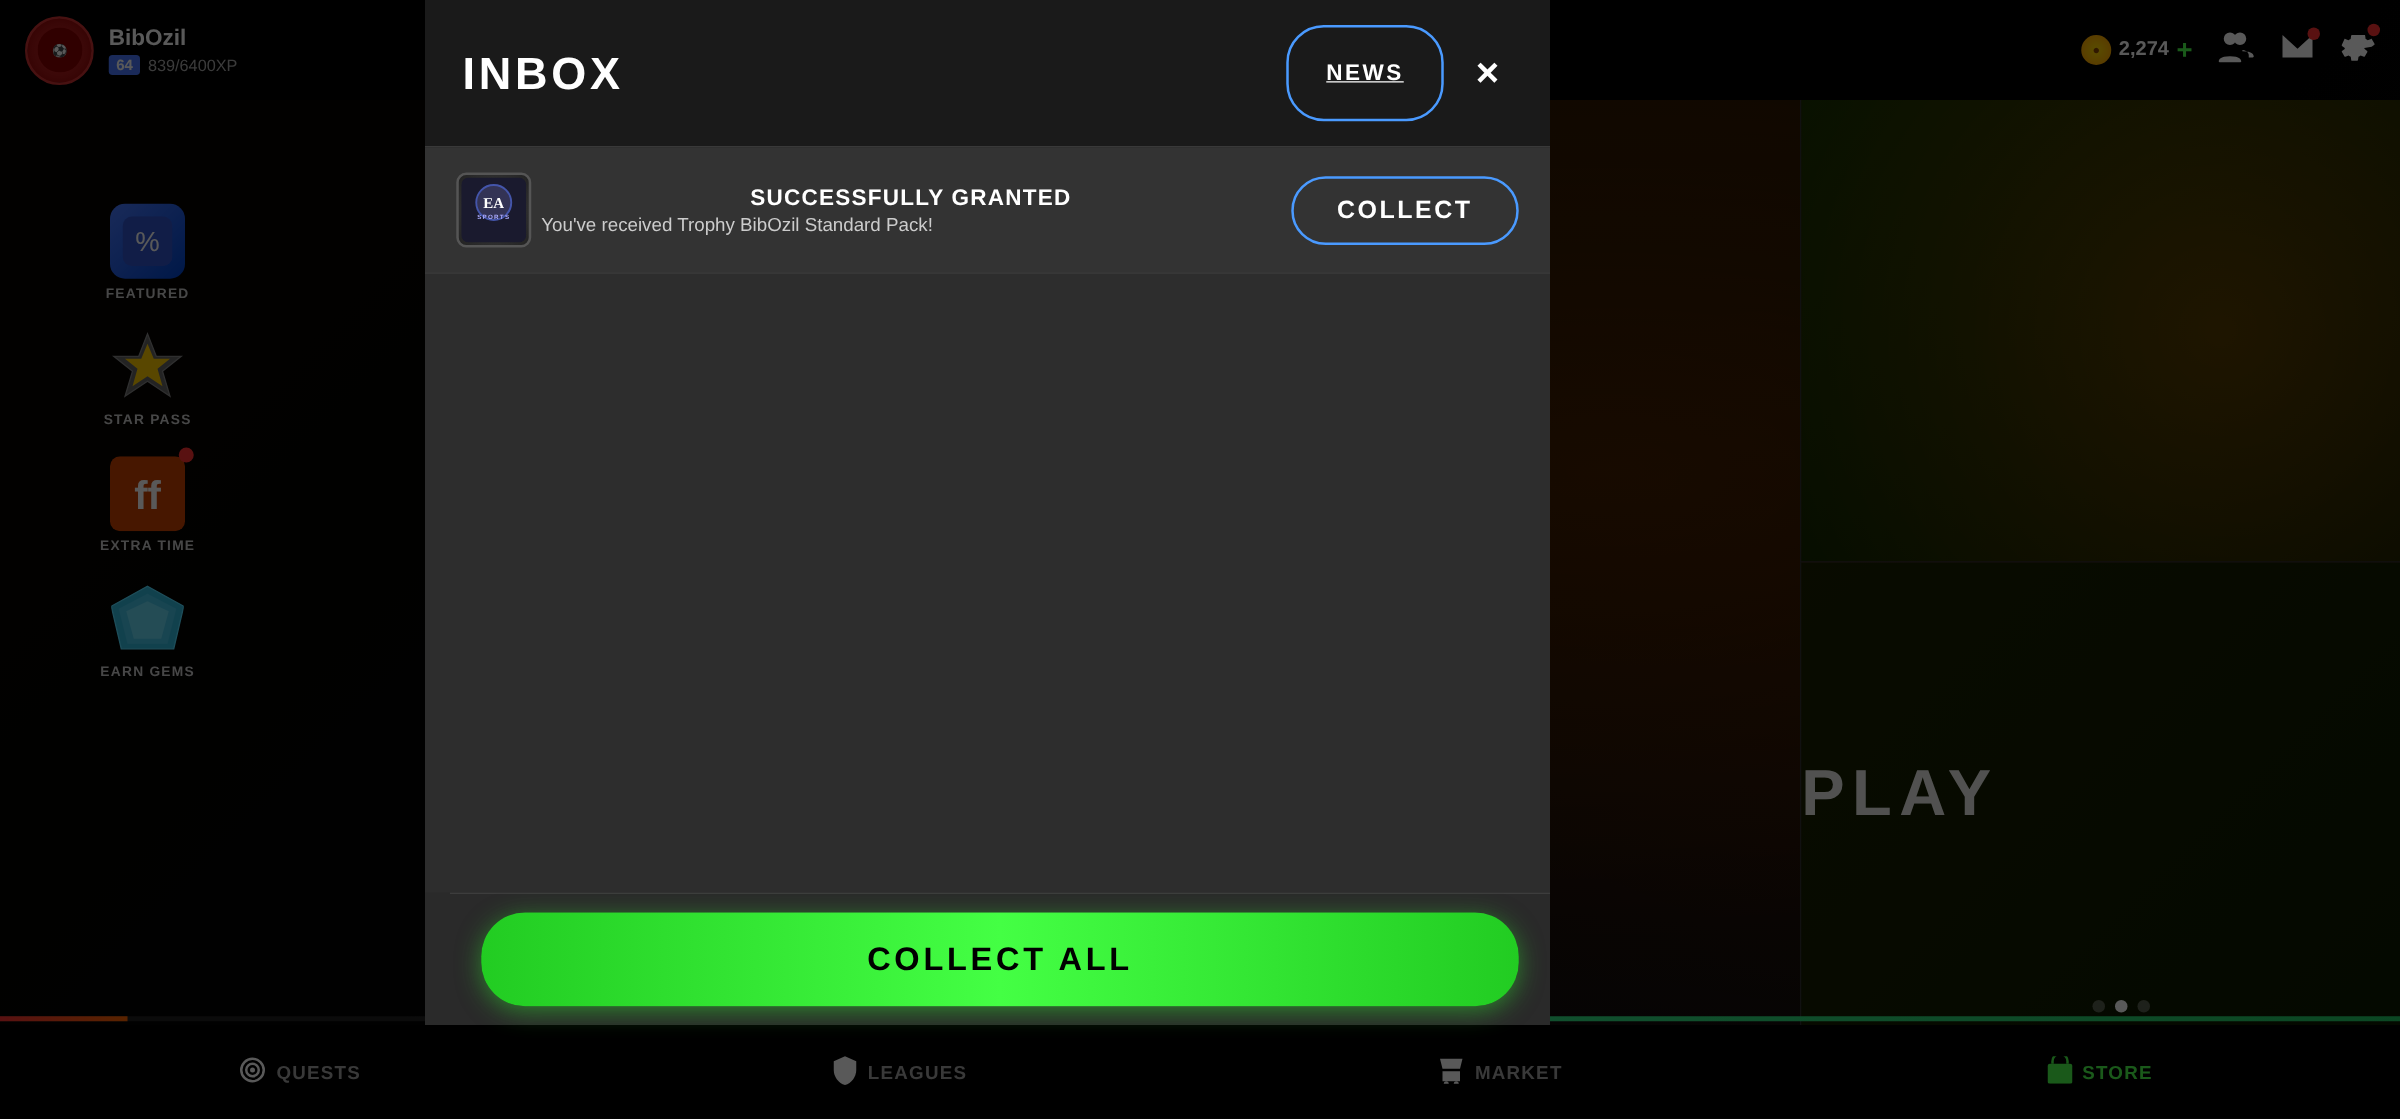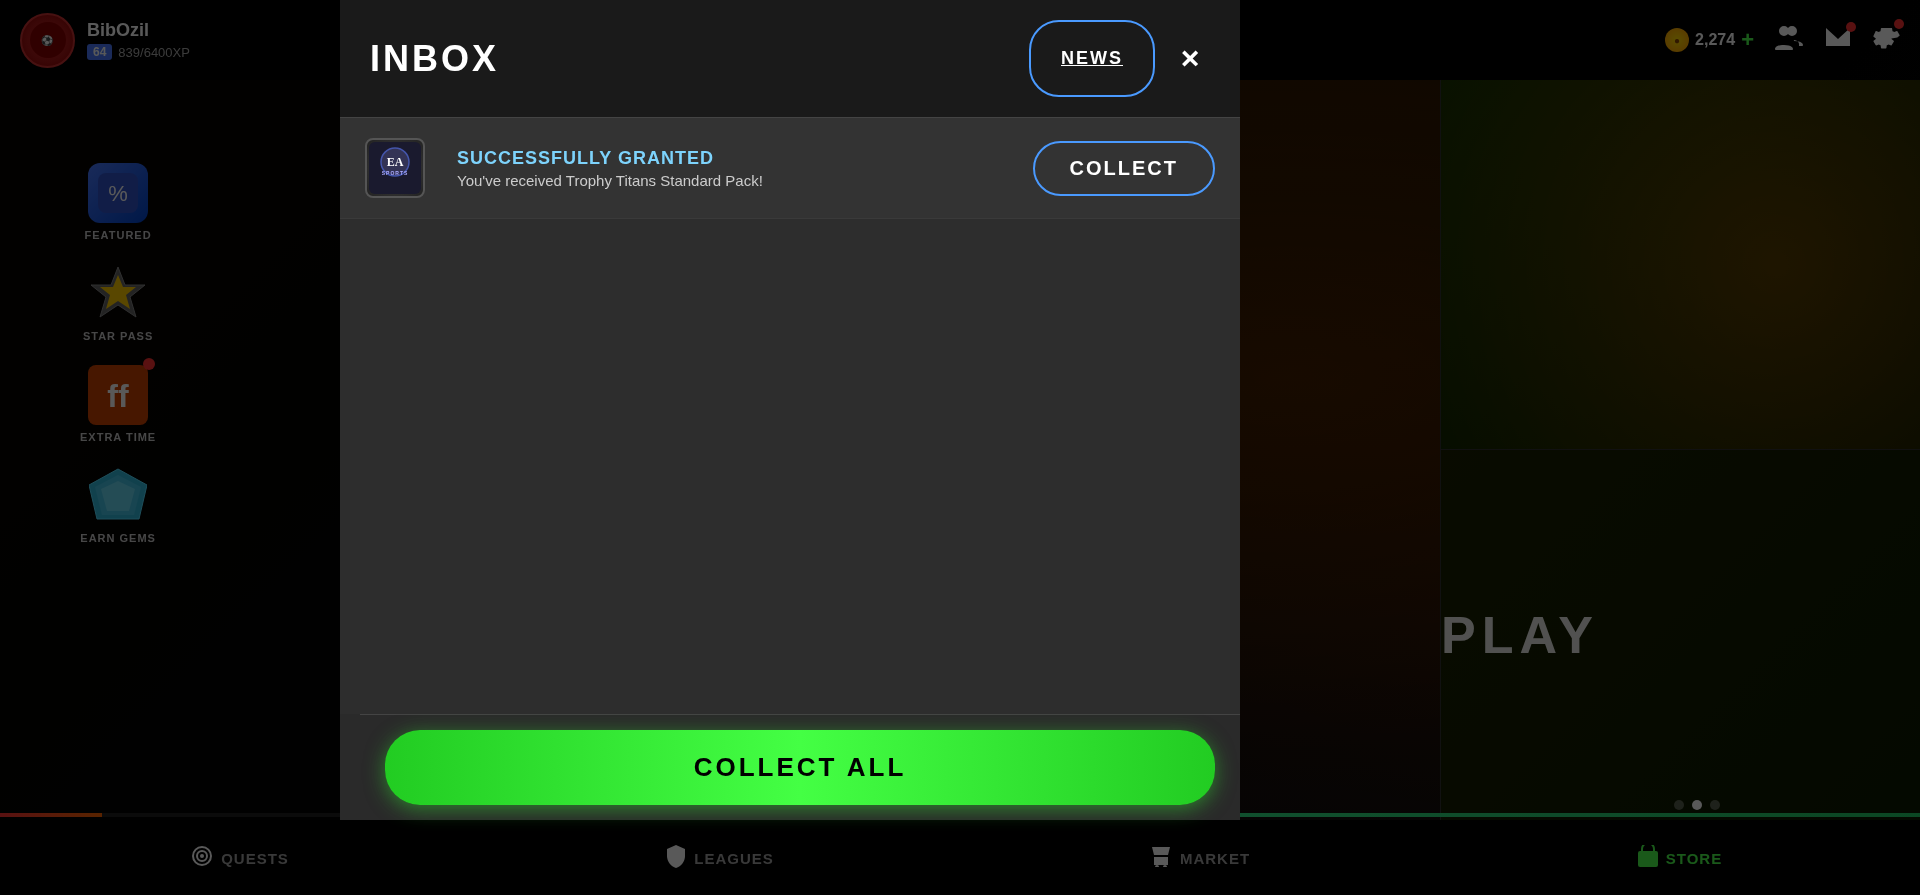--- a/index.html
+++ b/index.html
@@ -350,21 +350,21 @@
       position: relative;
     }
 
     
     .inbox-item {
       display: flex;
       align-items: center;
       padding: 20px 25px;
       border-bottom: 1px solid #3a3a3a;
       background: #333333;
-      gap: 32px;
+      gap: 8px;
     }
 
     .ea-logo {
       width: 60px;
       height: 60px;
       background: radial-gradient(circle, #444, #222);
       border-radius: 8px;
       border: 2px solid #555;
       display: flex;
       align-items: center;
@@ -372,25 +372,26 @@
       flex-shrink: 0;
       position: relative;
       overflow: hidden;
     }
 
     .inbox-content {
       flex: 1;
     }
 
     .inbox-title {
-      color: #7dd3fc;
+      color: #ffffff;
       font-size: 18px;
       font-weight: 900;
       letter-spacing: 1px;
       text-transform: uppercase;
+      text-align: center;
     }
 
     .inbox-subtitle {
       color: #ccc;
       font-size: 15px;
       margin-top: 3px;
     }
 
     .collect-btn {
       background: transparent;
@@ -620,21 +621,21 @@
           <rect width="52" height="52" rx="6" fill="#1a1a2e"></rect>
           <circle cx="26" cy="20" r="14" fill="#333355" stroke="#4455aa" stroke-width="1.5"></circle>
 
           <text x="26" y="24" text-anchor="middle" fill="white" font-size="12" font-weight="900" font-family="Arial Black">EA</text>
           <text x="26" y="33" text-anchor="middle" fill="#aaaaff" font-size="5" font-weight="bold" letter-spacing="1" font-family="Arial">SPORTS</text>
         </svg>
       </div>
 
       <div class="inbox-content">
         <div class="inbox-title">SUCCESSFULLY GRANTED</div>
-        <div class="inbox-subtitle">You've received Trophy Titans Standard Pack!</div>
+        <div class="inbox-subtitle">You've received Trophy BibOzil Standard Pack!</div>
       </div>
 
       <button class="collect-btn">COLLECT</button>
     </div>
 
   </div>
 
   <div class="modal-footer">
     <button class="collect-all-btn">COLLECT ALL</button>
   </div>

